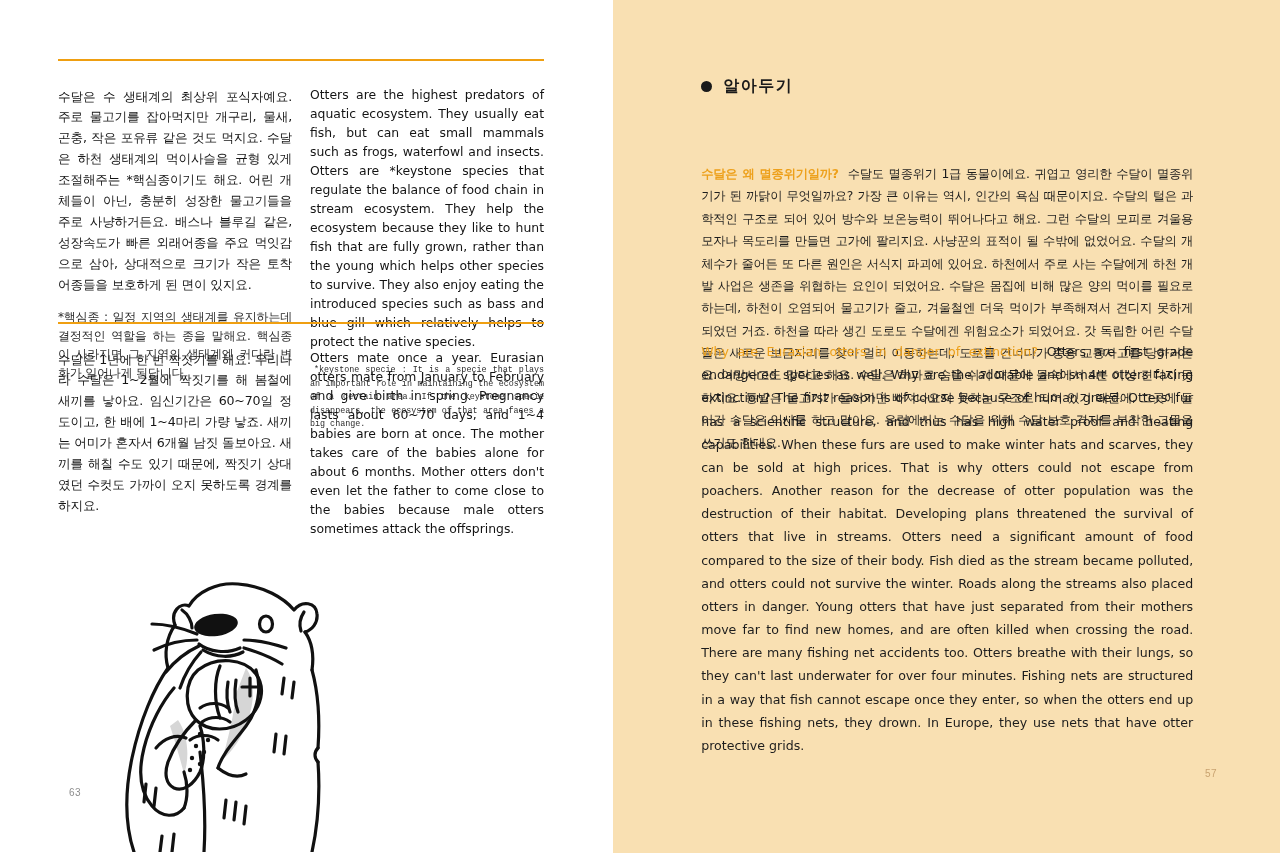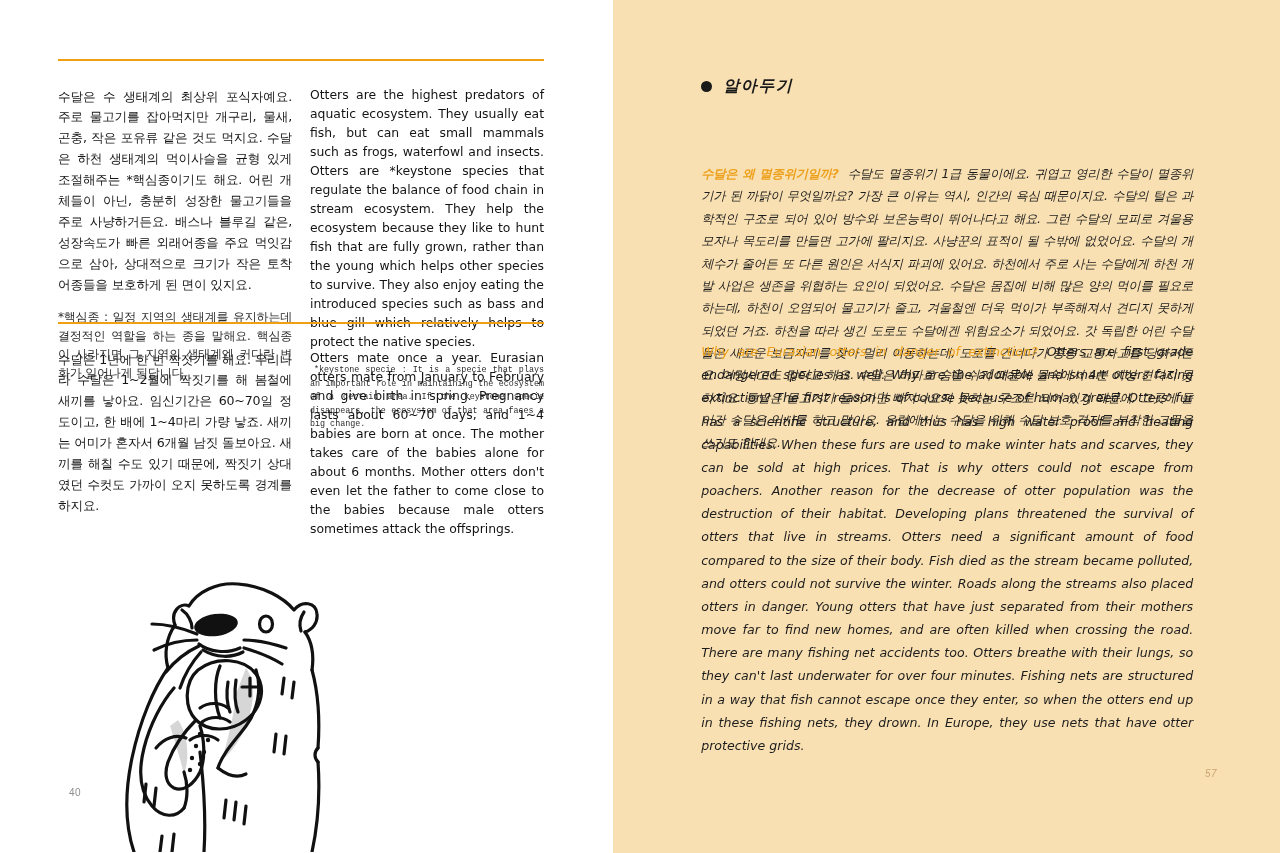--- a/index.html
+++ b/index.html
@@ -107,21 +107,20 @@
   .folio-left { left: 69px; top: 787px; }
   .folio-right { right: 63px; top: 768px; color: #c9a370; text-align: center; }
 
   
   .page-right {
     position: relative;
     width: 696px;
     height: 853px;
     background: #f9e0b2;
     box-sizing: border-box;
-    font-style: italic;
   }
 
   .sec-head {
     position: absolute;
     left: 88px;
     top: 76px;
     display: flex;
     align-items: center;
     gap: 11px;
   }
@@ -285,21 +284,21 @@
 
           <path d="M180 116 L178 132 M190 120 L188 136"></path>
           <path d="M172 172 L170 190 M182 174 L180 192"></path>
           <path d="M122 238 L120 256 M132 240 L130 258 M142 244 L140 262"></path>
           <path d="M42 222 L40 240 M52 226 L50 244"></path>
           <path d="M58 274 L56 290 M70 272 L68 290"></path>
         </g>
       </svg>
     </div>
 
-    <div class="folio folio-left">40</div>
+    <div class="folio folio-left">63</div>
   </div>
 
   <div class="page-right">
 
     <div class="sec-head">
       <span class="sec-bullet"></span>
       <span class="sec-head-text">알아두기</span>
     </div>
 
     <div class="r-body r-ko">

